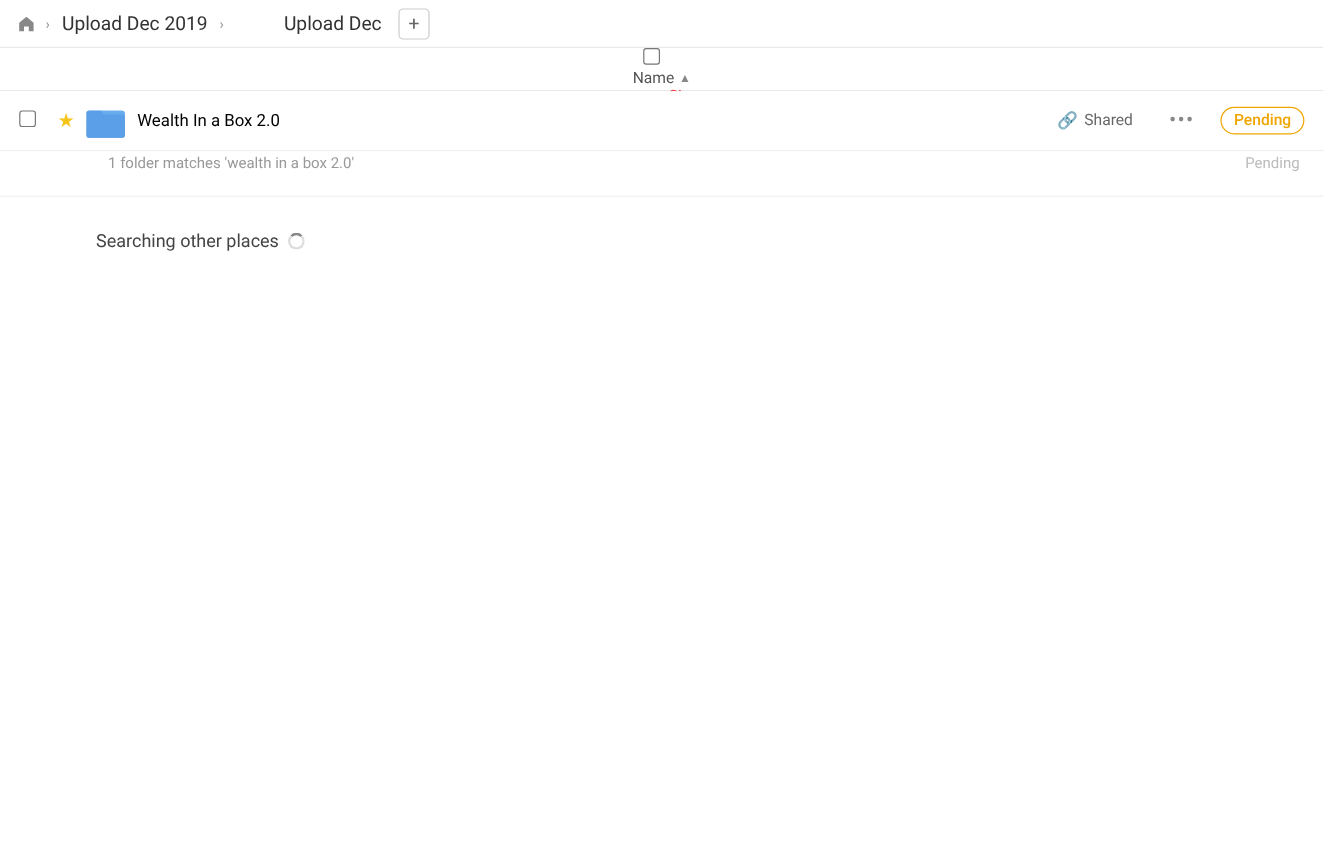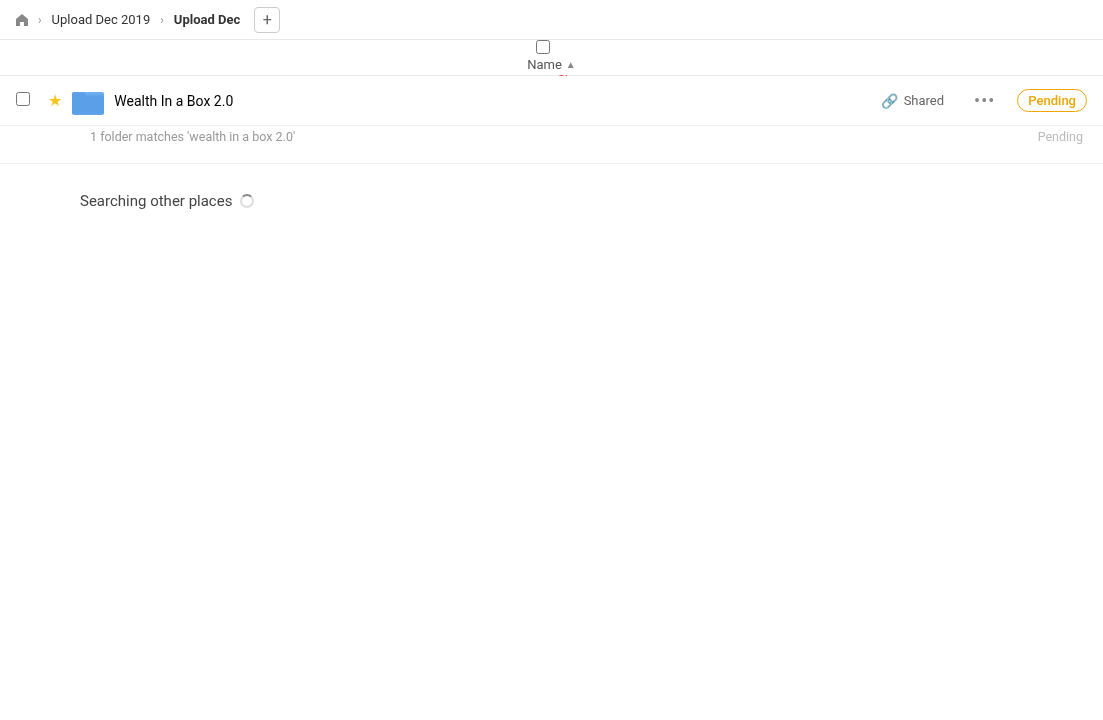--- a/index.html
+++ b/index.html
@@ -35,29 +35,30 @@
       justify-content: center;
       cursor: pointer;
       color: #666;
     }
     .breadcrumb-separator {
       color: #999;
       font-size: 12px;
       margin: 0 2px;
     }
     .breadcrumb-item {
-      font-size: 13px;
+      font-size: 16px;
       color: #333;
       cursor: pointer;
       padding: 2px 4px;
       border-radius: 3px;
     }
     .breadcrumb-item.active {
       color: #333;
-      font-weight: 700;
+      font-weight: 400;
+      margin-left: 40px;
     }
     .add-button {
       width: 26px;
       height: 26px;
       border: 1.5px solid #ccc;
       border-radius: 4px;
       display: flex;
       align-items: center;
       justify-content: center;
       cursor: pointer;

